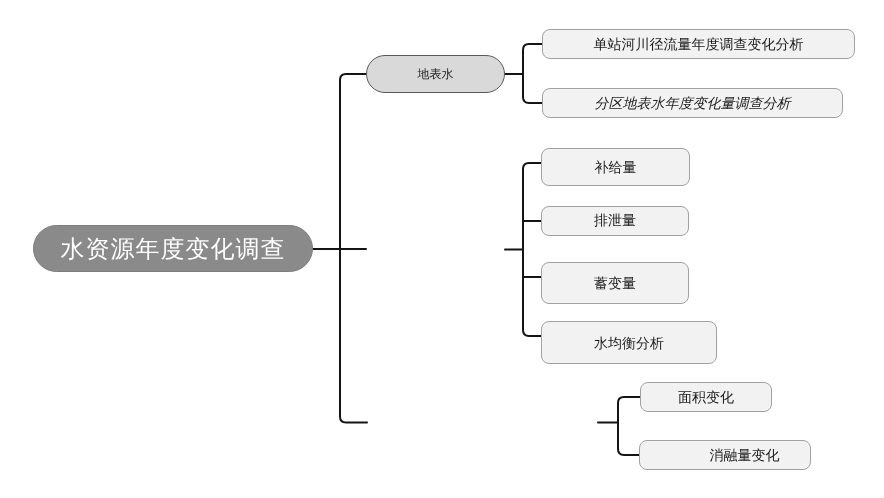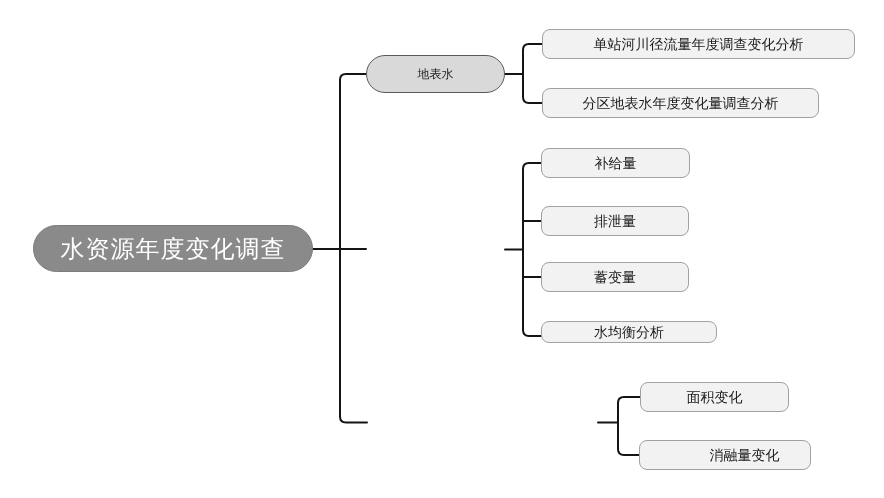--- a/index.html
+++ b/index.html
@@ -83,27 +83,27 @@
   </svg>
 
   <div class="node root-pill" style="left:33px; top:225px; width:280px; height:47px;">水资源年度变化调查</div>
 
   <div class="node branch-pill" style="left:366px; top:55px; width:139px; height:38px;">地表水</div>
 
 
 
   <div class="node leaf-box" style="left:542px; top:29px; width:313px; height:30px;">单站河川径流量年度调查变化分析</div>
 
-  <div class="node leaf-box" style="left:542px; top:88px; width:277px; height:30px;">分区地表水年度变化量调查分析</div>
+  <div class="node leaf-box" style="left:542px; top:88px; width:301px; height:30px;font-style:italic;">分区地表水年度变化量调查分析</div>
 
-  <div class="node leaf-box" style="left:541px; top:148px; width:149px; height:30px;">补给量</div>
+  <div class="node leaf-box" style="left:541px; top:148px; width:149px; height:38px;">补给量</div>
 
-  <div class="node leaf-box" style="left:541px; top:206px; width:148px; height:30px;">排泄量</div>
+  <div class="node leaf-box" style="left:541px; top:206px; width:148px; height:30px;font-family:Liberation Serif, serif;">排泄量</div>
 
-  <div class="node leaf-box" style="left:541px; top:262px; width:148px; height:30px;">蓄变量</div>
+  <div class="node leaf-box" style="left:541px; top:262px; width:148px; height:42px;">蓄变量</div>
 
-  <div class="node leaf-box" style="left:541px; top:321px; width:176px; height:22px;">水均衡分析</div>
+  <div class="node leaf-box" style="left:541px; top:321px; width:176px; height:43px;">水均衡分析</div>
 
-  <div class="node leaf-box" style="left:640px; top:382px; width:149px; height:30px;">面积变化</div>
+  <div class="node leaf-box" style="left:640px; top:382px; width:132px; height:30px;">面积变化</div>
 
   <div class="node leaf-box" style="left:639px; top:440px; width:172px; height:30px;padding-left:39px;">消融量变化</div>
 
 </div>
 
 </body></html>

